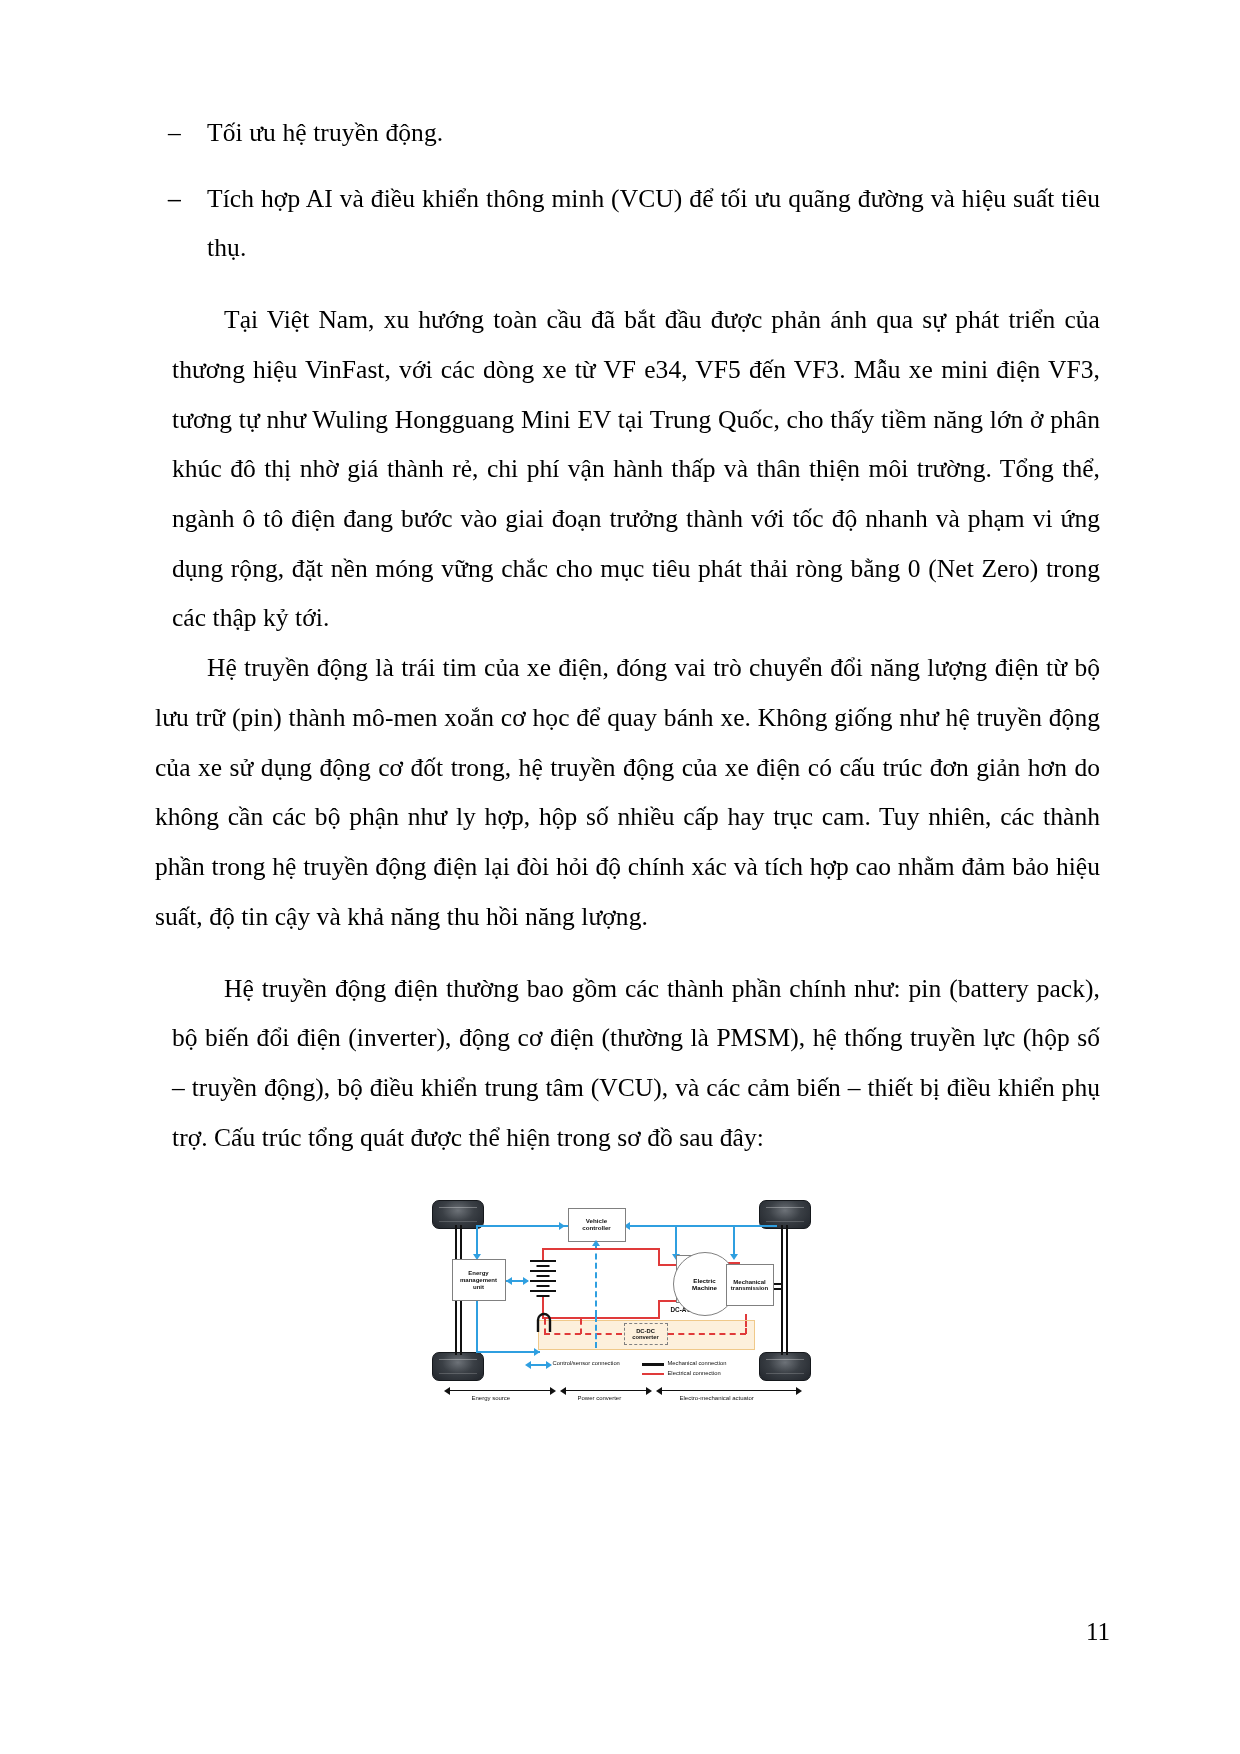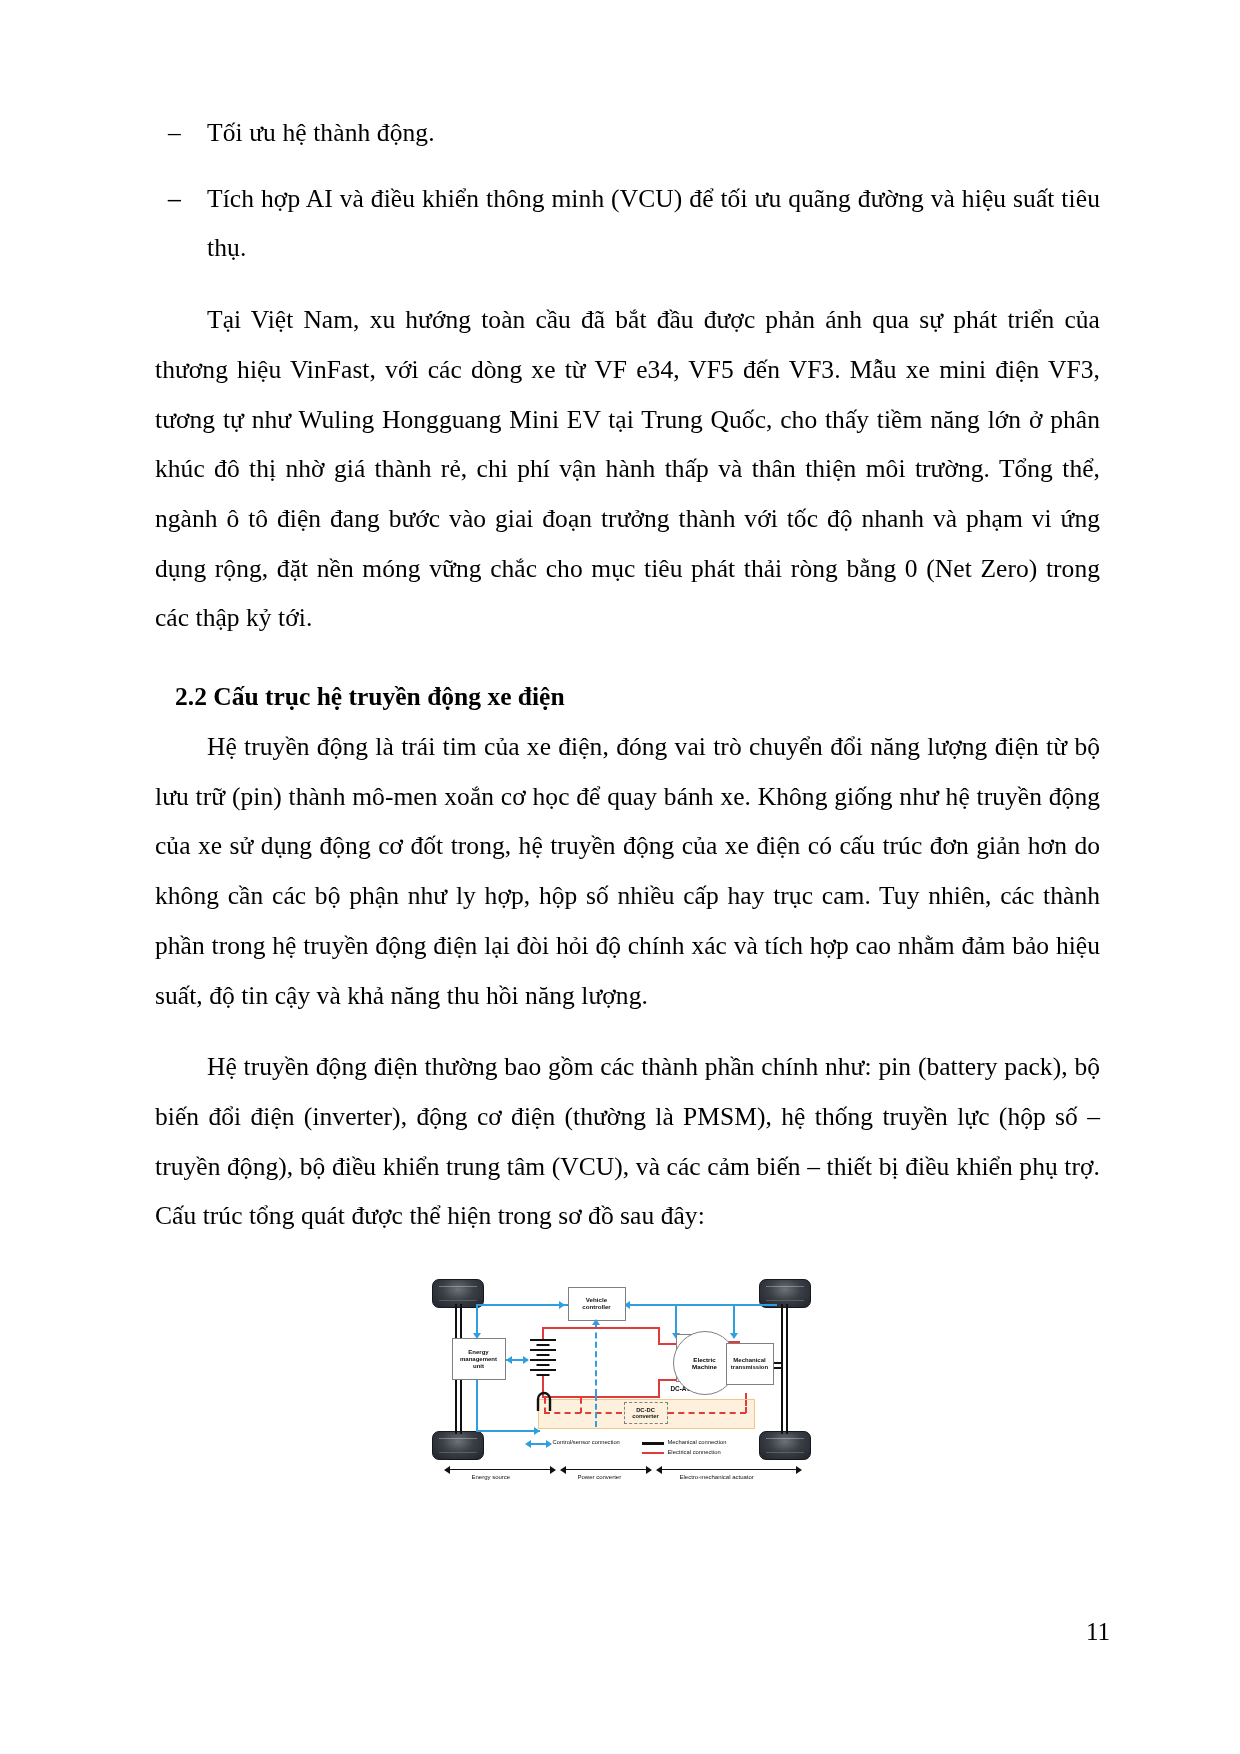--- a/index.html
+++ b/index.html
@@ -49,21 +49,21 @@
   
   .para {
     font-size: 25.5px;
     line-height: 1.95;
     text-align: justify;
     text-indent: 52px;
     margin: 0;
     letter-spacing: 0.05px;
     text-justify: inter-word;
   }
-  .para.spaced-top { margin-top: 22px; }
+  .para.spaced-top { margin-top: 22px; margin-left: 17px; }
 
   
   .heading {
     font-size: 25.5px;
     font-weight: bold;
     margin: 34px 0 4px 0;
     padding-left: 20px;
     line-height: 1.6;
   }
 
@@ -185,34 +185,33 @@
 </style>
 </head>
 <body>
 
 <div class="page">
   <div class="content">
 
     <ul class="bullet-list">
       <li class="bullet-item">
         <span class="dash">–</span>
-        <span>Tối ưu hệ thành động.</span>
+        <span>Tối ưu hệ truyền động.</span>
       </li>
       <li class="bullet-item">
         <span class="dash">–</span>
       </li>
       <li class="bullet-item">
         <span class="dash">–</span>
         <span>Tích hợp AI và điều khiển thông minh (VCU) để tối ưu quãng đường và hiệu suất tiêu thụ.</span>
       </li>
     </ul>
 
     <p class="para spaced-top">Tại Việt Nam, xu hướng toàn cầu đã bắt đầu được phản ánh qua sự phát triển của thương hiệu VinFast, với các dòng xe từ VF e34, VF5 đến VF3. Mẫu xe mini điện VF3, tương tự như Wuling Hongguang Mini EV tại Trung Quốc, cho thấy tiềm năng lớn ở phân khúc đô thị nhờ giá thành rẻ, chi phí vận hành thấp và thân thiện môi trường. Tổng thể, ngành ô tô điện đang bước vào giai đoạn trưởng thành với tốc độ nhanh và phạm vi ứng dụng rộng, đặt nền móng vững chắc cho mục tiêu phát thải ròng bằng 0 (Net Zero) trong các thập kỷ tới.</p>
 
-    <h2 class="heading">2.2 Cấu trục hệ truyền động xe điện</h2>
 
     <p class="para">Hệ truyền động là trái tim của xe điện, đóng vai trò chuyển đổi năng lượng điện từ bộ lưu trữ (pin) thành mô-men xoắn cơ học để quay bánh xe. Không giống như hệ truyền động của xe sử dụng động cơ đốt trong, hệ truyền động của xe điện có cấu trúc đơn giản hơn do không cần các bộ phận như ly hợp, hộp số nhiều cấp hay trục cam. Tuy nhiên, các thành phần trong hệ truyền động điện lại đòi hỏi độ chính xác và tích hợp cao nhằm đảm bảo hiệu suất, độ tin cậy và khả năng thu hồi năng lượng.</p>
 
     <p class="para spaced-top">Hệ truyền động điện thường bao gồm các thành phần chính như: pin (battery pack), bộ biến đổi điện (inverter), động cơ điện (thường là PMSM), hệ thống truyền lực (hộp số – truyền động), bộ điều khiển trung tâm (VCU), và các cảm biến – thiết bị điều khiển phụ trợ. Cấu trúc tổng quát được thể hiện trong sơ đồ sau đây:</p>
 
     <div class="figure-wrap">
       <div class="figure">
         <div class="diag">
 
           <div class="tire" style="left:4px; top:8px; width:50px; height:27px;"></div>

